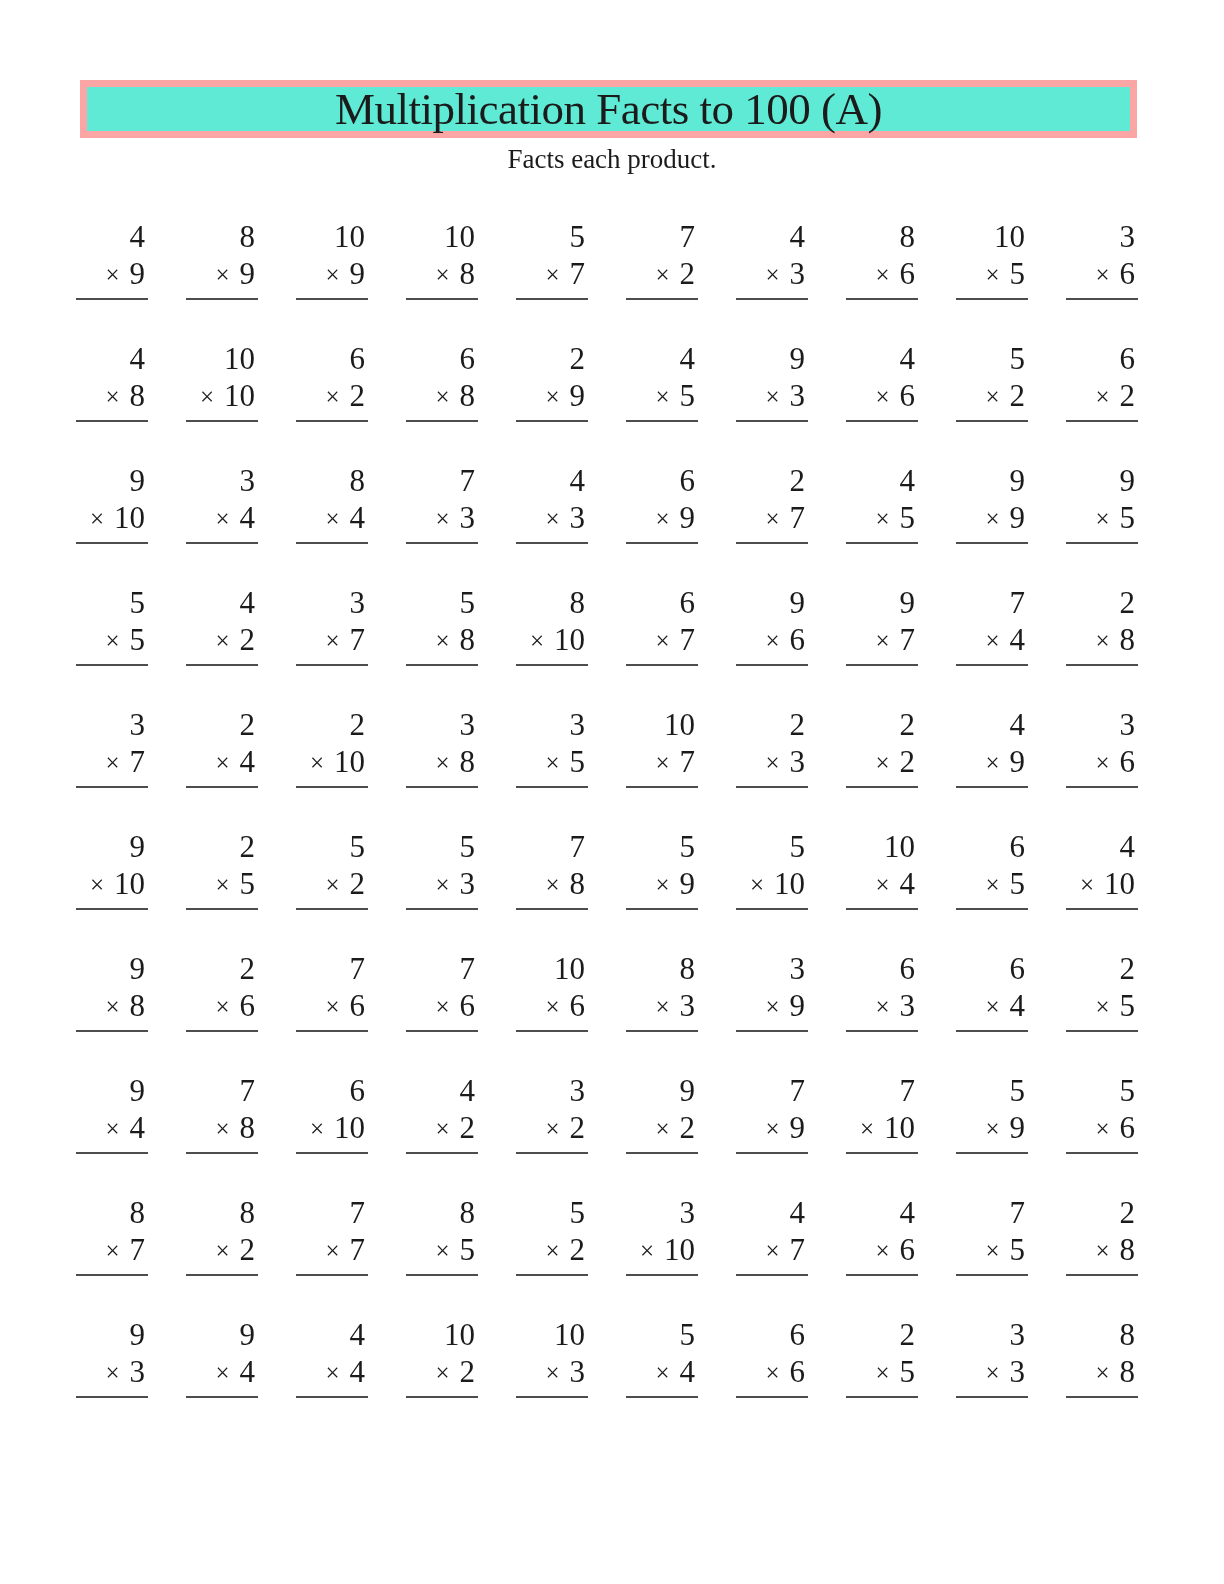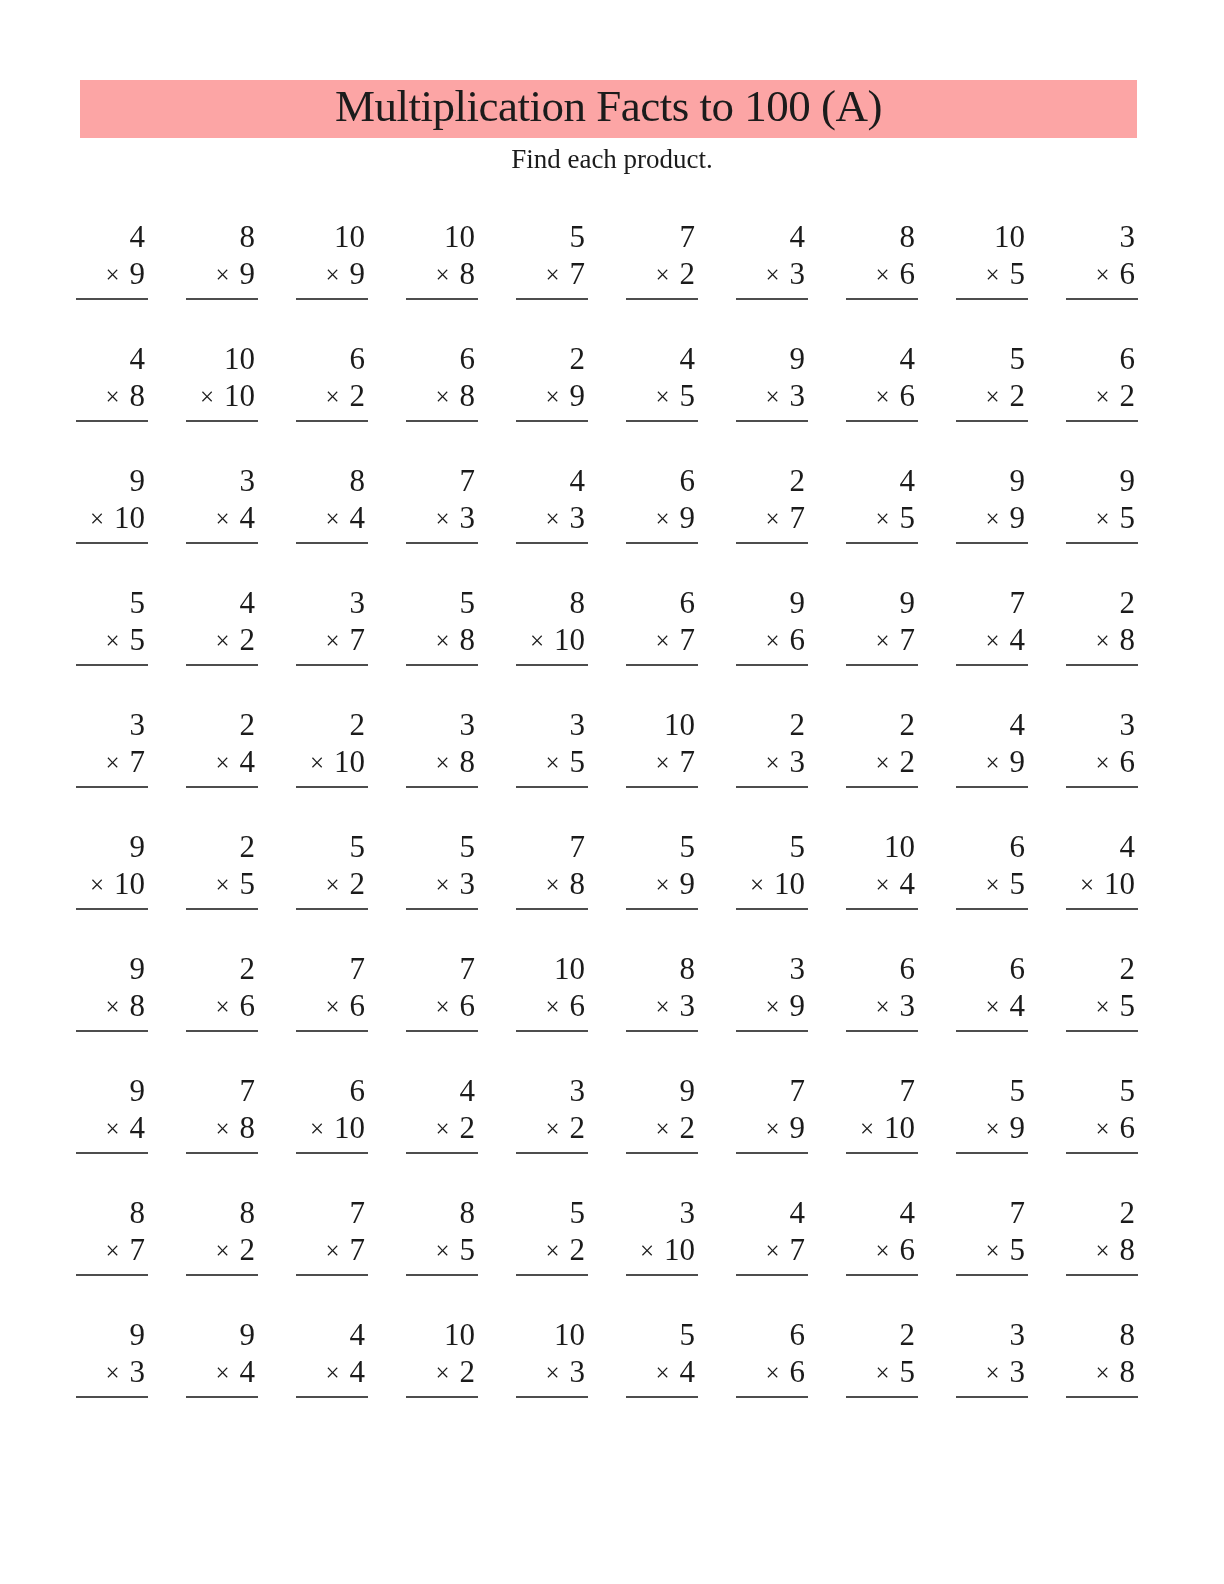--- a/index.html
+++ b/index.html
@@ -12,25 +12,25 @@
     color: #1b1b1b;
     position: relative;
     overflow: hidden;
   }
   .title-box {
     position: absolute;
     left: 80px;
     top: 80px;
     width: 1057px;
     height: 58px;
-    border: 4px solid #fca5a5;
+    border: 7px solid #fca5a5;
     display: flex;
     align-items: flex-start;
     justify-content: center;
-    background: #fca5a5;
+    background: #5eead4;
   }
   .title {
     font-size: 45px;
     line-height: 1;
     white-space: nowrap;
     letter-spacing: -0.5px;
   }
   .subtitle {
     position: absolute;
     top: 142px;
@@ -84,21 +84,21 @@
     height: 0;
   }
 </style>
 </head>
 <body>
 
 <div class="title-box">
   <div class="title">Multiplication Facts to 100 (A)</div>
 </div>
 
-<div class="subtitle">Find each product.</div>
+<div class="subtitle">Facts each product.</div>
 
 <div class="problems-grid">
     <div class="problem">
       <div class="top-num">4</div>
       <div class="bot-row">
         <span class="op">×</span>
         <span class="mul-num">9</span>
       </div>
       <div class="answer-line" style="border-top-color: rgb(77, 77, 77);"></div>
     </div>

